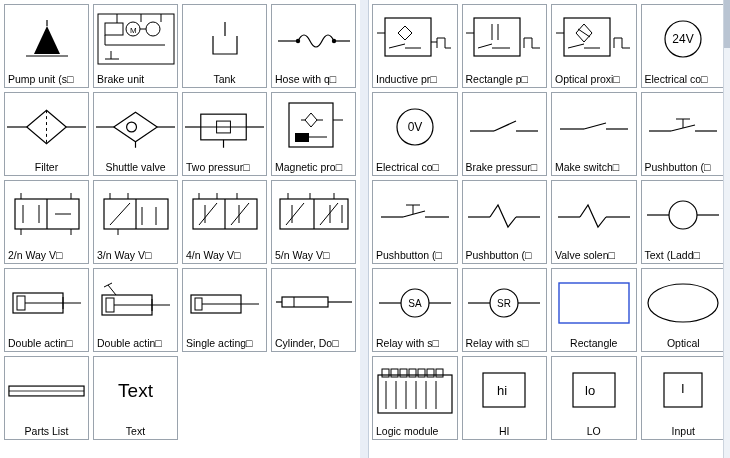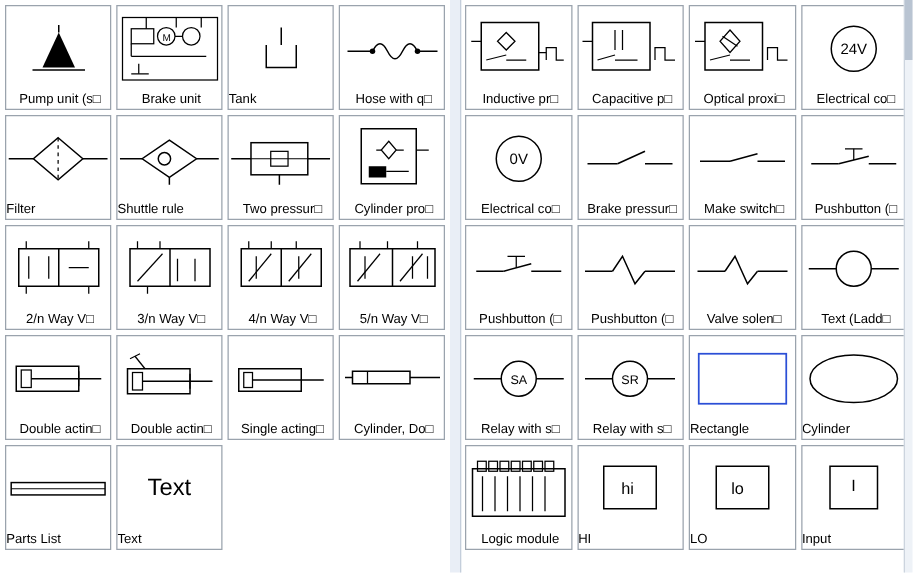--- a/index.html
+++ b/index.html
@@ -46,26 +46,27 @@
     align-items:center;
     justify-content:center;
     overflow:hidden;
   }
   .glyph svg{display:block;}
   .cap{
     font-size:10.5px;
     line-height:12px;
     color:#000000;
     width:100%;
+    text-align:center;
     white-space:nowrap;
     overflow:hidden;
     padding-bottom:2px;
     box-sizing:border-box;
   }
-  .cap-left{text-align:center;padding-left:3px;}
+  .cap-left{text-align:left;padding-left:3px;}
   .scrollbar{
     position:absolute;right:0;top:0;width:6px;height:458px;
     background:#eef2f7;border-left:1px solid #ccd4de;
   }
   .scroll-thumb{
     position:absolute;right:0;top:0;width:6px;height:48px;background:#b9c4d2;
   }
   .text-big{font-size:19px;}
 </style>
 </head>
@@ -146,21 +147,21 @@
       <div class="cell">
         <div class="glyph">
           <svg width="84" height="46" viewBox="0 0 84 46">
             <line x1="2" y1="23" x2="20" y2="23" stroke="#000" stroke-width="1.2"></line>
             <polygon points="42,8 64,23 42,38 20,23" fill="none" stroke="#000" stroke-width="1.2"></polygon>
             <circle cx="38" cy="23" r="5" fill="none" stroke="#000" stroke-width="1.2"></circle>
             <line x1="64" y1="23" x2="82" y2="23" stroke="#000" stroke-width="1.2"></line>
             <line x1="42" y1="38" x2="42" y2="44" stroke="#000" stroke-width="1.2"></line>
           </svg>
         </div>
-        <div class="cap">Shuttle rule</div>
+        <div class="cap">Shuttle valve</div>
       </div>
 
       <div class="cell">
         <div class="glyph">
           <svg width="84" height="46" viewBox="0 0 84 46">
             <line x1="2" y1="23" x2="18" y2="23" stroke="#000" stroke-width="1.2"></line>
             <rect x="18" y="10" width="46" height="26" fill="none" stroke="#000" stroke-width="1.2"></rect>
             <line x1="18" y1="23" x2="64" y2="23" stroke="#000" stroke-width="1"></line>
             <rect x="34" y="17" width="14" height="12" fill="none" stroke="#000" stroke-width="1"></rect>
             <line x1="64" y1="23" x2="82" y2="23" stroke="#000" stroke-width="1.2"></line>
@@ -175,21 +176,21 @@
           <svg width="70" height="56" viewBox="0 0 70 56">
             <rect x="10" y="4" width="44" height="44" fill="none" stroke="#000" stroke-width="1.2"></rect>
             <polygon points="32,14 38,21 32,28 26,21" fill="none" stroke="#000" stroke-width="1"></polygon>
             <line x1="22" y1="21" x2="26" y2="21" stroke="#000" stroke-width="1"></line>
             <line x1="38" y1="21" x2="44" y2="21" stroke="#000" stroke-width="1"></line>
             <rect x="16" y="34" width="14" height="9" fill="#000"></rect>
             <line x1="30" y1="38" x2="48" y2="38" stroke="#000" stroke-width="1"></line>
             <line x1="54" y1="21" x2="64" y2="21" stroke="#000" stroke-width="1"></line>
           </svg>
         </div>
-        <div class="cap cap-left">Cylinder pro□</div>
+        <div class="cap cap-left">Magnetic pro□</div>
       </div>
 
       <div class="cell">
         <div class="glyph">
           <svg width="76" height="48" viewBox="0 0 76 48">
             <rect x="6" y="8" width="64" height="30" fill="none" stroke="#000" stroke-width="1.2"></rect>
             <line x1="38" y1="8" x2="38" y2="38" stroke="#000" stroke-width="1.2"></line>
             <line x1="14" y1="14" x2="14" y2="32" stroke="#000" stroke-width="1"></line>
             <line x1="30" y1="14" x2="30" y2="32" stroke="#000" stroke-width="1"></line>
             <line x1="46" y1="23" x2="62" y2="23" stroke="#000" stroke-width="1"></line>
@@ -347,21 +348,21 @@
           <svg width="80" height="54" viewBox="0 0 80 54">
             <rect x="10" y="6" width="46" height="38" fill="none" stroke="#000" stroke-width="1.2"></rect>
             <line x1="28" y1="12" x2="28" y2="28" stroke="#000" stroke-width="1"></line>
             <line x1="34" y1="12" x2="34" y2="28" stroke="#000" stroke-width="1"></line>
             <line x1="14" y1="36" x2="28" y2="32" stroke="#000" stroke-width="1"></line>
             <line x1="28" y1="36" x2="46" y2="36" stroke="#000" stroke-width="1"></line>
             <polyline points="60,36 60,26 68,26 68,36 76,36" fill="none" stroke="#000" stroke-width="1"></polyline>
             <line x1="2" y1="21" x2="10" y2="21" stroke="#000" stroke-width="1"></line>
           </svg>
         </div>
-        <div class="cap cap-left">Capacitive p□</div>
+        <div class="cap cap-left">Rectangle p□</div>
       </div>
 
       <div class="cell">
         <div class="glyph">
           <svg width="80" height="54" viewBox="0 0 80 54">
             <rect x="10" y="6" width="46" height="38" fill="none" stroke="#000" stroke-width="1.2"></rect>
             <polygon points="30,12 38,21 30,30 22,21" fill="none" stroke="#000" stroke-width="1"></polygon>
             <line x1="24" y1="17" x2="36" y2="25" stroke="#000" stroke-width="1"></line>
             <line x1="14" y1="36" x2="30" y2="32" stroke="#000" stroke-width="1"></line>
             <line x1="30" y1="36" x2="46" y2="36" stroke="#000" stroke-width="1"></line>
@@ -505,21 +506,21 @@
         </div>
         <div class="cap">Rectangle</div>
       </div>
 
       <div class="cell">
         <div class="glyph">
           <svg width="78" height="48" viewBox="0 0 78 48">
               <ellipse cx="39" cy="24" rx="35" ry="19" fill="none" stroke="#000" stroke-width="1.2"></ellipse>
             </svg>
         </div>
-        <div class="cap">Cylinder</div>
+        <div class="cap">Optical</div>
       </div>
 
       <div class="cell">
         <div class="glyph">
           <svg width="82" height="56" viewBox="0 0 82 56">
             <rect x="4" y="12" width="74" height="38" fill="none" stroke="#000" stroke-width="1.2"></rect>
             <g stroke="#000" stroke-width="1">
               <rect x="8" y="6" width="7" height="8" fill="none"></rect>
                 <rect x="17" y="6" width="7" height="8" fill="none"></rect>
               <rect x="26" y="6" width="7" height="8" fill="none"></rect>

